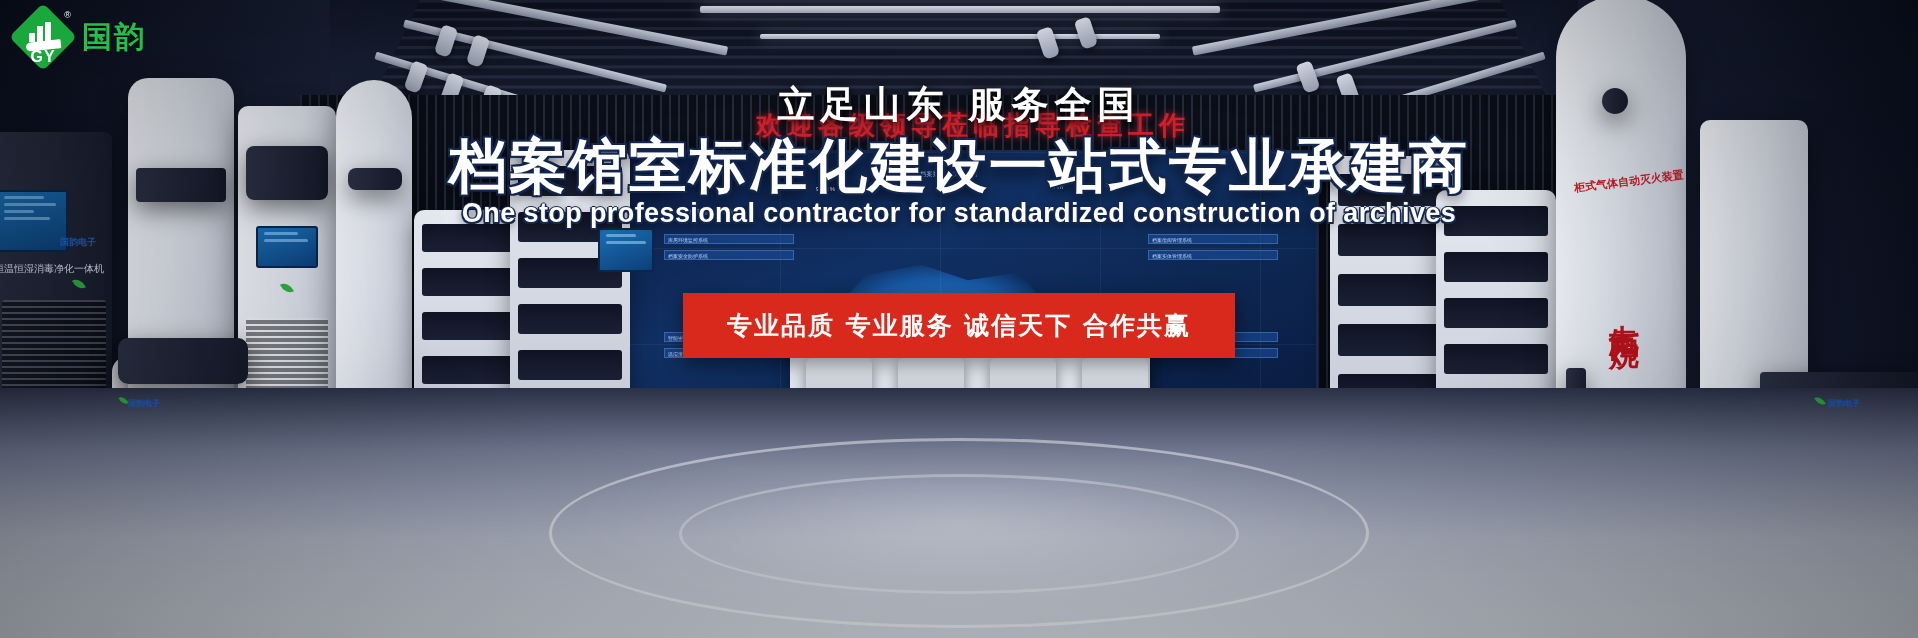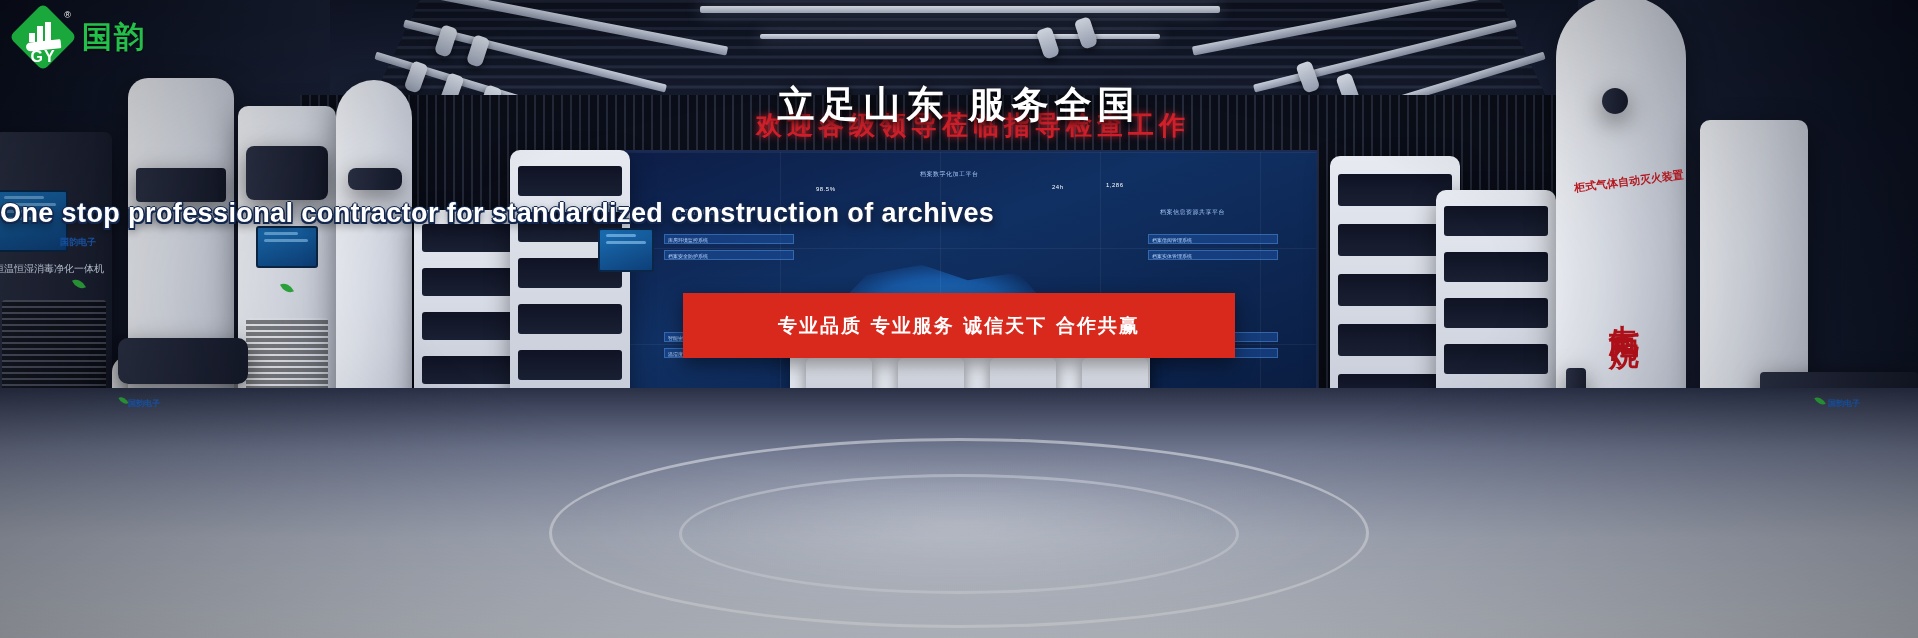--- a/index.html
+++ b/index.html
@@ -273,41 +273,41 @@
     font-size: 58px; font-weight: bold; color: #ffffff;
     letter-spacing: 2px;
     text-shadow:
       2px 0 0 #12264e, -2px 0 0 #12264e, 0 2px 0 #12264e, 0 -2px 0 #12264e,
       2px 2px 0 #12264e, -2px 2px 0 #12264e, 2px -2px 0 #12264e, -2px -2px 0 #12264e,
       0 6px 14px rgba(0,0,0,.7);
     white-space: nowrap;
   }
   .subheadline {
     position: absolute; left: 0; right: 0; top: 198px;
-    z-index: 36;
+    text-align: center; z-index: 36;
     font-family: "Liberation Sans", sans-serif;
     font-size: 27px; font-weight: bold; color: #ffffff;
     letter-spacing: .4px;
     text-shadow:
       1.5px 0 0 #14284f, -1.5px 0 0 #14284f, 0 1.5px 0 #14284f, 0 -1.5px 0 #14284f,
       1.5px 1.5px 0 #14284f, -1.5px 1.5px 0 #14284f,
       0 4px 10px rgba(0,0,0,.65);
     white-space: nowrap;
   }
 
   .red-banner {
     position: absolute; left: 50%; top: 293px; transform: translateX(-50%);
     width: 552px; height: 65px; z-index: 37;
     background: #d9291c;
     display: flex; align-items: center; justify-content: center;
     box-shadow: 0 6px 18px rgba(0,0,0,.45);
   }
   .red-banner span {
     font-family: "DejaVu Sans", sans-serif;
-    font-size: 19px; font-weight: bold; color: #ffffff;
+    font-size: 25px; font-weight: bold; color: #ffffff;
     letter-spacing: 2px; white-space: nowrap;
   }
 
   .wall-label-red {
     position: absolute; color: #c51b23; font-weight: bold;
     font-family: "DejaVu Sans", sans-serif;
     white-space: nowrap; z-index: 20;
   }
   .vert-red {
     position: absolute; z-index: 20;
@@ -523,19 +523,20 @@
           <i></i>
         </div>
       <div class="logo-hand"></div>
       <div class="logo-gy">GY</div>
       <div class="logo-reg">®</div>
     </div>
     <div class="logo-word">国韵</div>
   </div>
 
   <div class="tagline-cn">立足山东 服务全国</div>
+  <div class="headline">档案馆室标准化建设一站式专业承建商</div>
   <div class="subheadline">One stop professional contractor for standardized construction of archives</div>
 
   <div class="red-banner">
     <span>专业品质  专业服务  诚信天下  合作共赢</span>
   </div>
 
 </div>
 
 </body></html>

